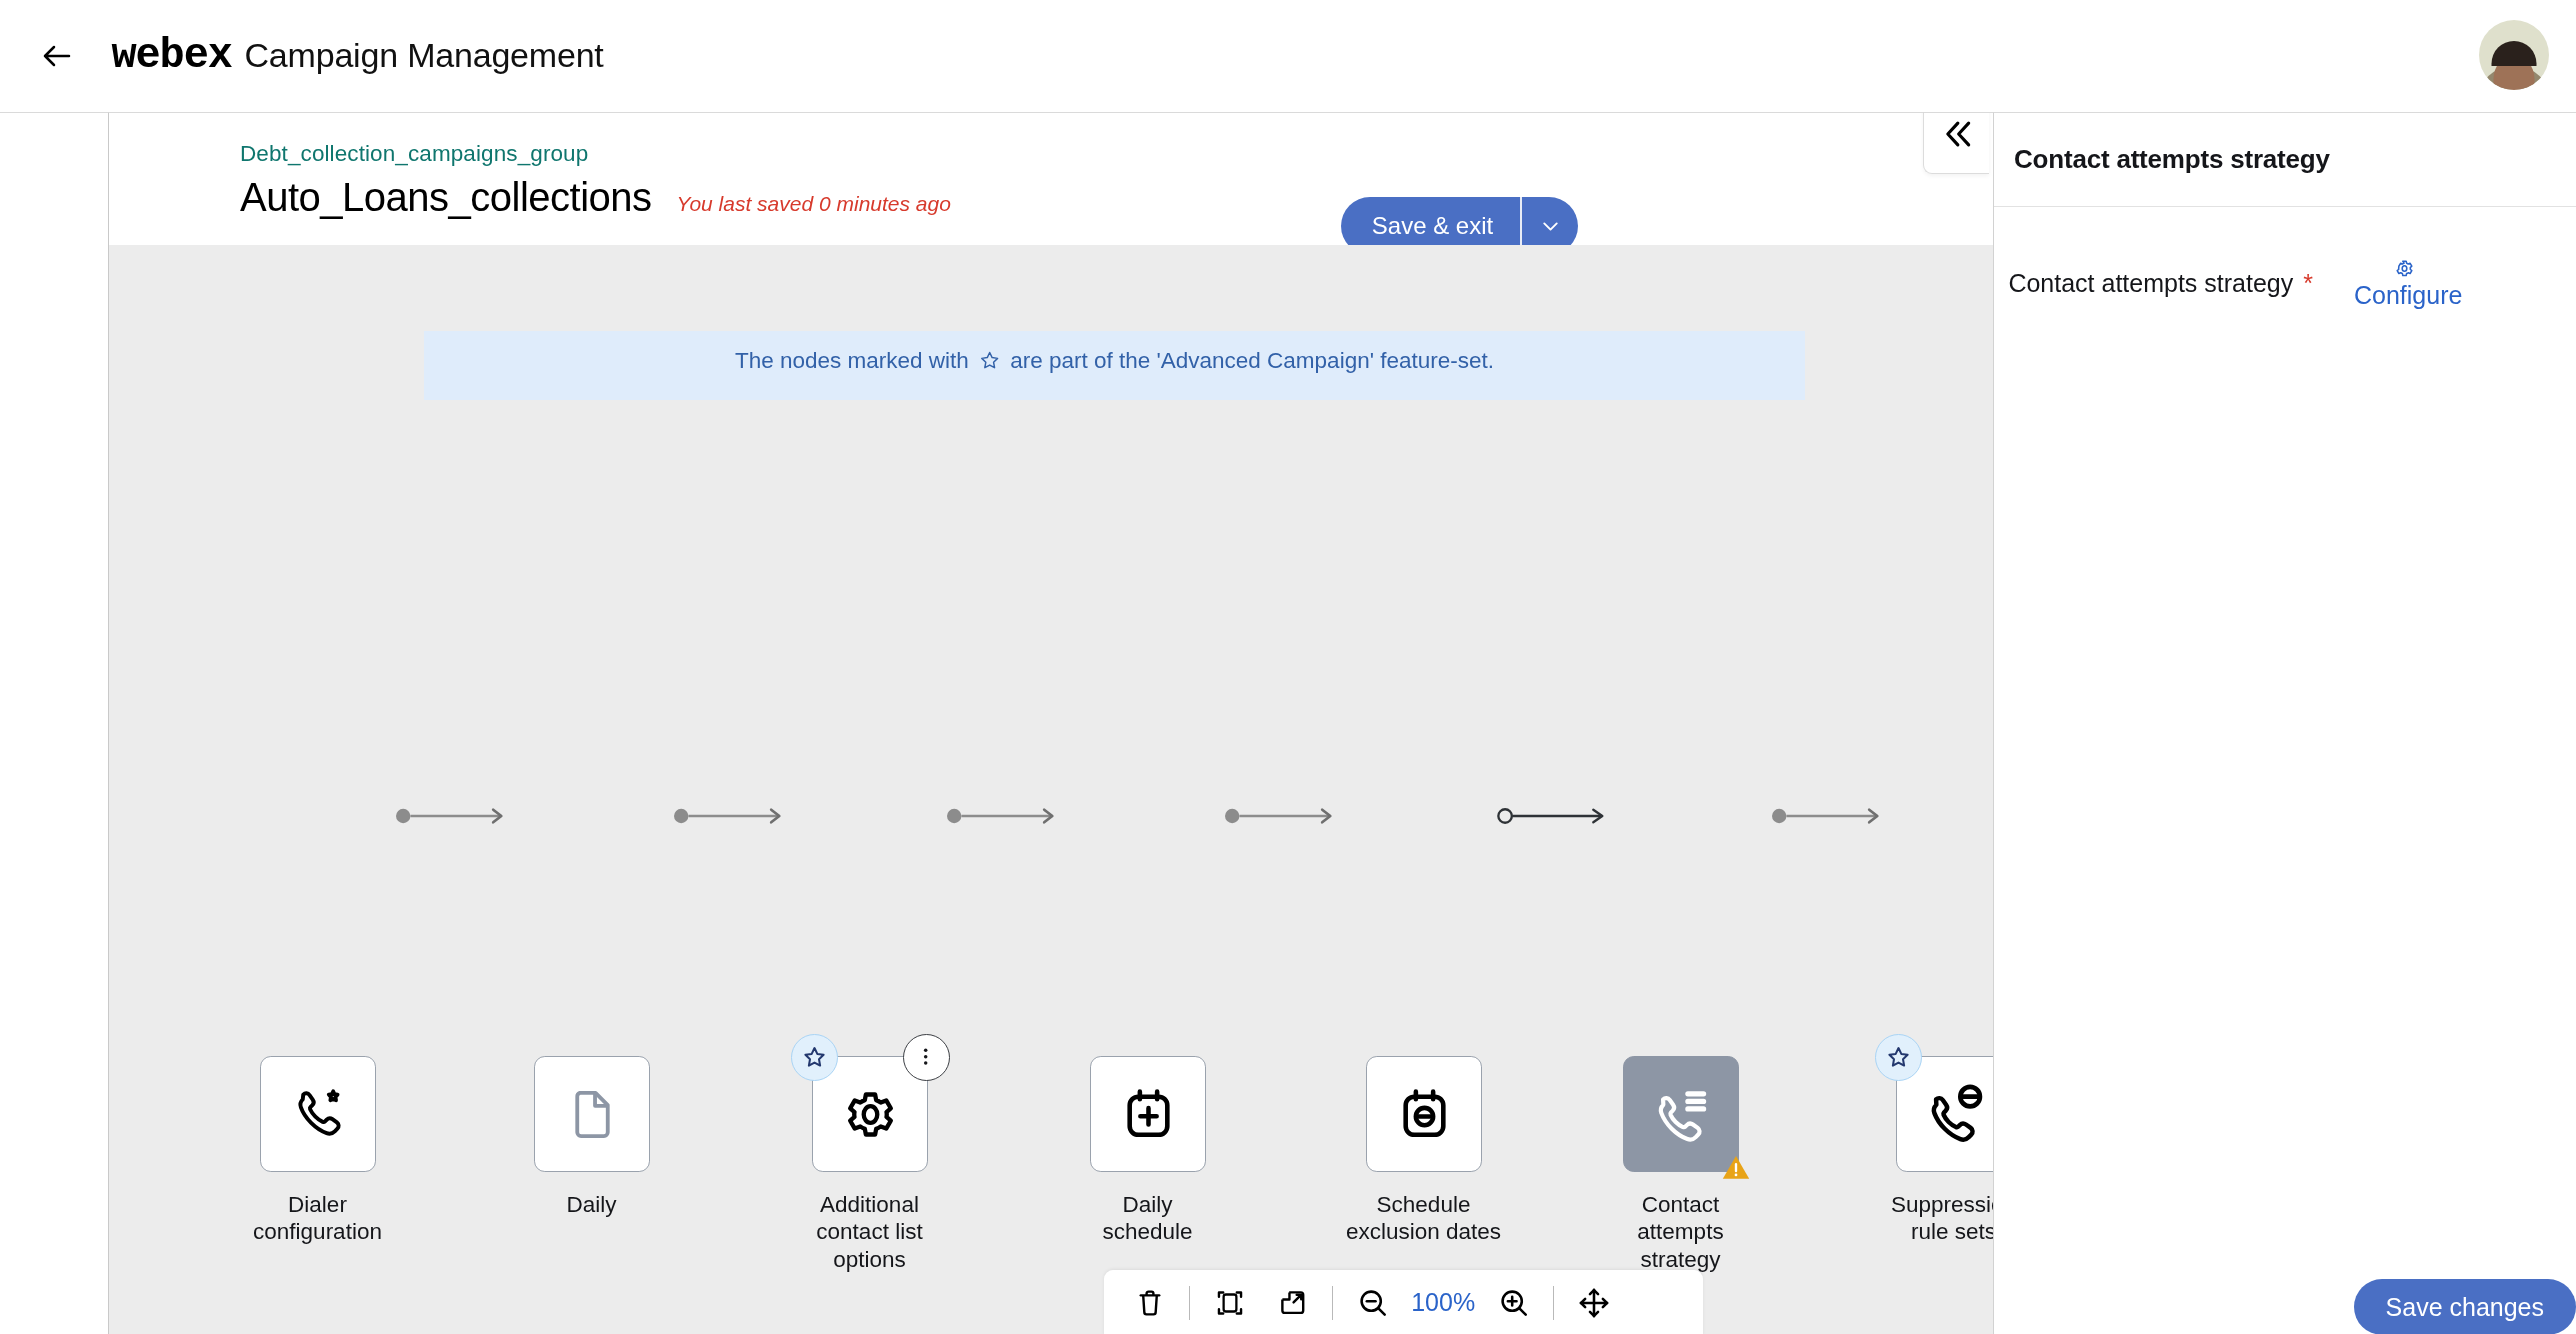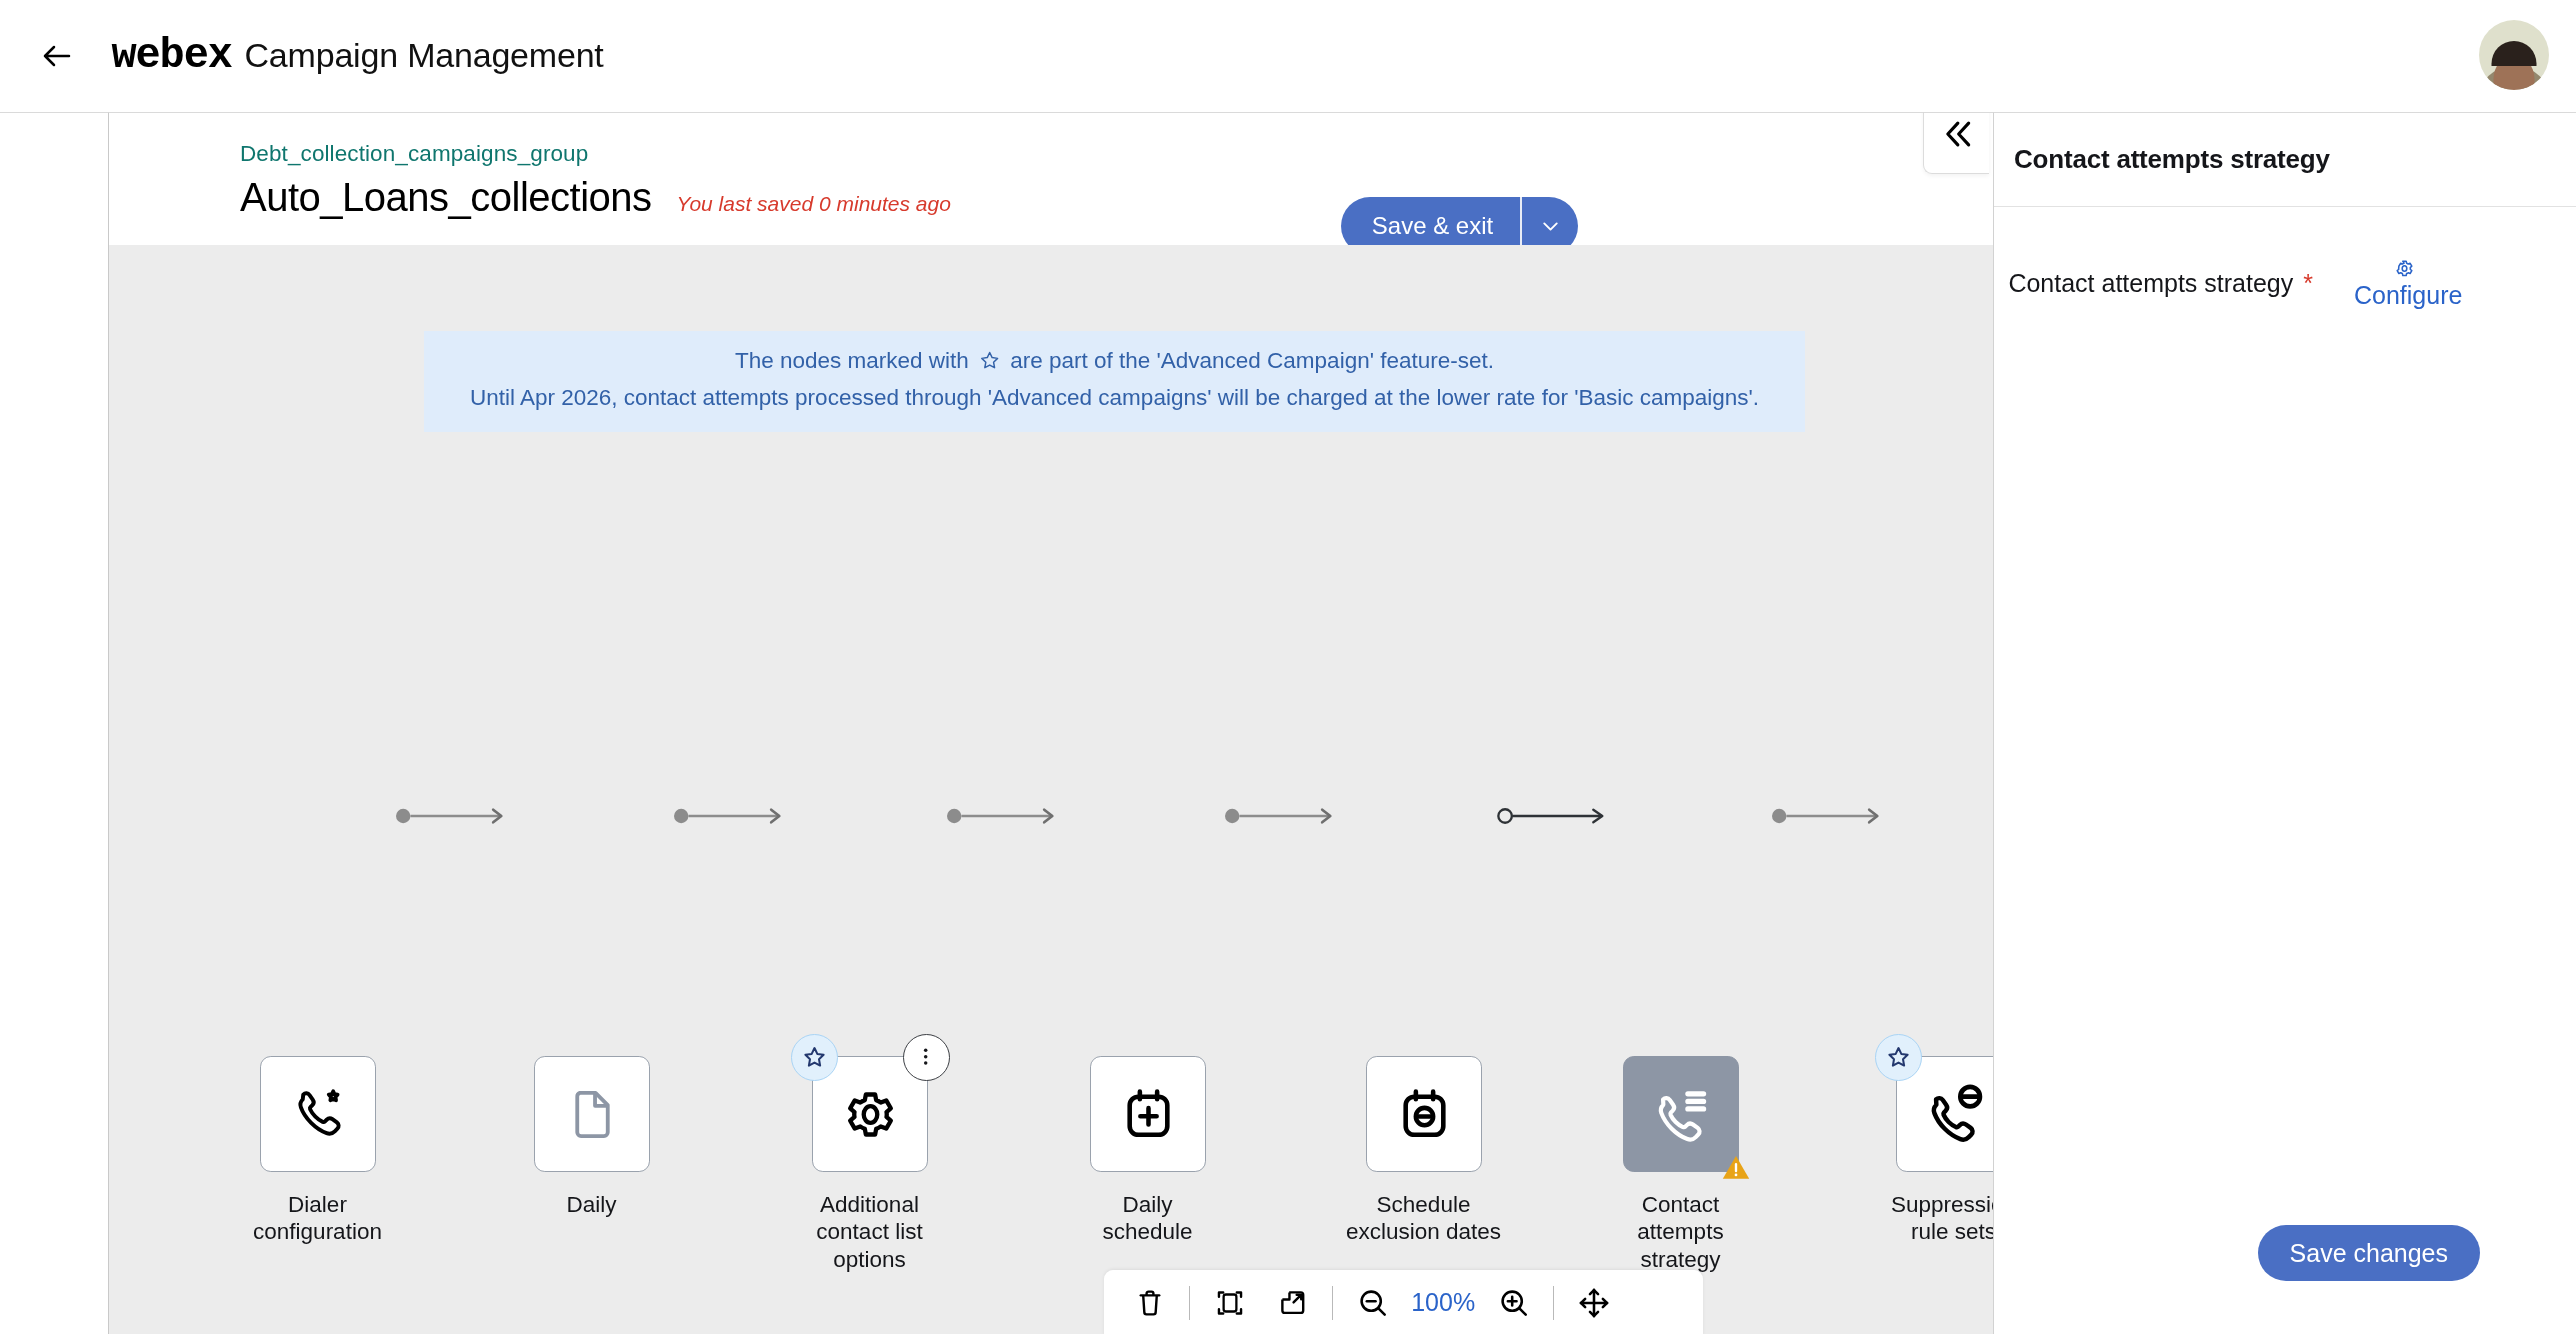--- a/index.html
+++ b/index.html
@@ -207,22 +207,22 @@
   }
   .rp-field-label{font-size:25px;color:#15161a;}
   .rp-req{color:#d73a2c;font-size:25px;margin-left:10px;}
   .rp-configure{
     display:flex;align-items:center;margin-left:33px;cursor:pointer;flex-direction:column;
   }
   .rp-configure-text{
     font-size:25px;color:#2a63c9;margin-left:8px;
   }
   .rp-footer{
-    height:110px;flex:0 0 110px;display:flex;align-items:flex-start;
-    justify-content:flex-end;padding-right:96px;
+    height:110px;flex:0 0 110px;display:flex;align-items:flex-end;
+    justify-content:flex-end;
   }
   .save-changes{
     background:#4a6fc4;color:#fff;border:none;border-radius:29px;
     height:56px;padding:0 32px;font-size:25px;
     font-family:inherit;cursor:pointer;
   }
 </style>
 </head>
 <body>
 
@@ -281,21 +281,20 @@
         <div class="banner">
           <div>
             <span>The nodes marked with</span>
             <span class="star-inline">
               <svg width="23.4" height="23.4" viewBox="0 0 24 24">
                 <path d="M12 3.6l2.5 5.2 5.6.8-4.1 4 1 5.6-5-2.7-5 2.7 1-5.6-4.1-4 5.6-.8z" fill="none" stroke="#3261a8" stroke-width="1.5" stroke-linejoin="round"></path>
               </svg>
             </span>
             <span>are part of the 'Advanced Campaign' feature-set.</span>
           </div>
-          <div>Until Apr 2026, contact attempts processed through 'Advanced campaigns' will be charged at the lower rate for 'Basic campaigns'.</div>
         </div>
 
         <div class="flow">
 
           <div class="conn" style="left:287px;top:553px;">
             <svg width="117" height="36" viewBox="0 0 130 40">
               <circle cx="8" cy="20" r="8" fill="#8c8c8c"></circle>
               <path d="M16 20H116" stroke="#8c8c8c" stroke-width="3"></path>
               <path d="M108 13l9 7-9 7" fill="none" stroke="#6f6f6f" stroke-width="3" stroke-linecap="round" stroke-linejoin="round"></path>
             </svg>

